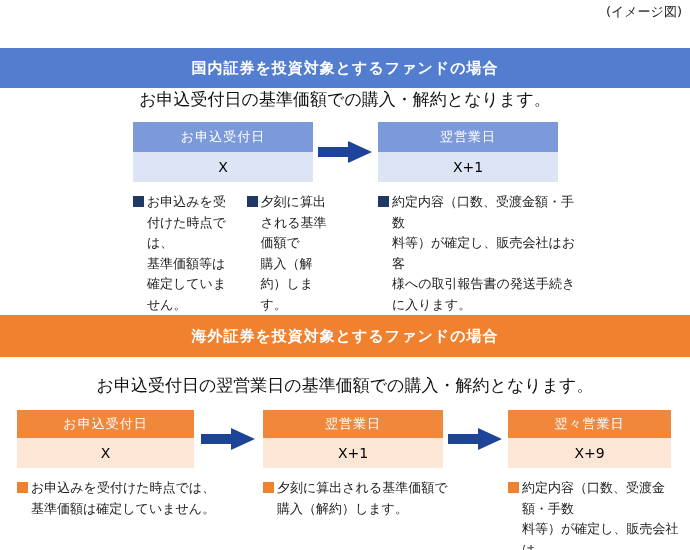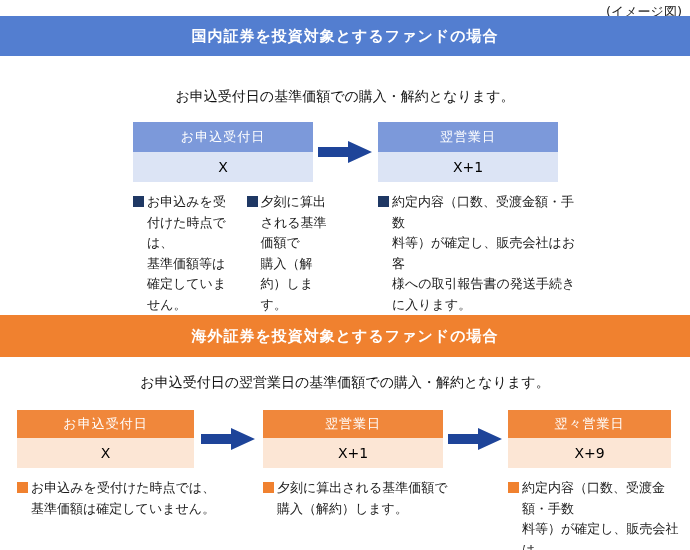--- a/index.html
+++ b/index.html
@@ -6,23 +6,23 @@
   .canvas{
     position:relative;width:690px;height:550px;background:#ffffff;overflow:hidden;
     font-family:"DejaVu Sans","Liberation Sans",sans-serif;color:#1a1a1a;
   }
   .abs{position:absolute;}
   .image-note{top:3px;right:8px;font-size:13px;color:#222;}
   .banner{
     left:0;width:690px;height:40px;display:flex;align-items:center;justify-content:center;
     color:#ffffff;font-weight:bold;font-size:15px;letter-spacing:1px;
   }
-  .banner-blue{top:16px;background:#537ED0;}
+  .banner-blue{top:48px;background:#537ED0;}
   .banner-orange{top:315px;height:42px;background:#F0812F;}
-  .subtitle{left:0;width:690px;text-align:center;font-size:14px;color:#111;}
+  .subtitle{left:0;width:690px;text-align:center;font-size:17px;color:#111;}
   .subtitle-1{top:88px;}
   .subtitle-2{top:374px;}
   .step-box{position:absolute;}
   .step-head{display:flex;align-items:center;justify-content:center;color:#fff;font-size:13px;letter-spacing:1px;}
   .step-val{display:flex;align-items:center;justify-content:center;font-size:14px;color:#000;}
   .box-blue .step-head{height:30px;background:#7C99DA;}
   .box-blue .step-val{height:30px;background:#DCE4F5;}
   .box-orange .step-head{height:28px;background:#F0873B;}
   .box-orange .step-val{height:30px;background:#FCE6D5;}
   .arrow-svg{position:absolute;}

